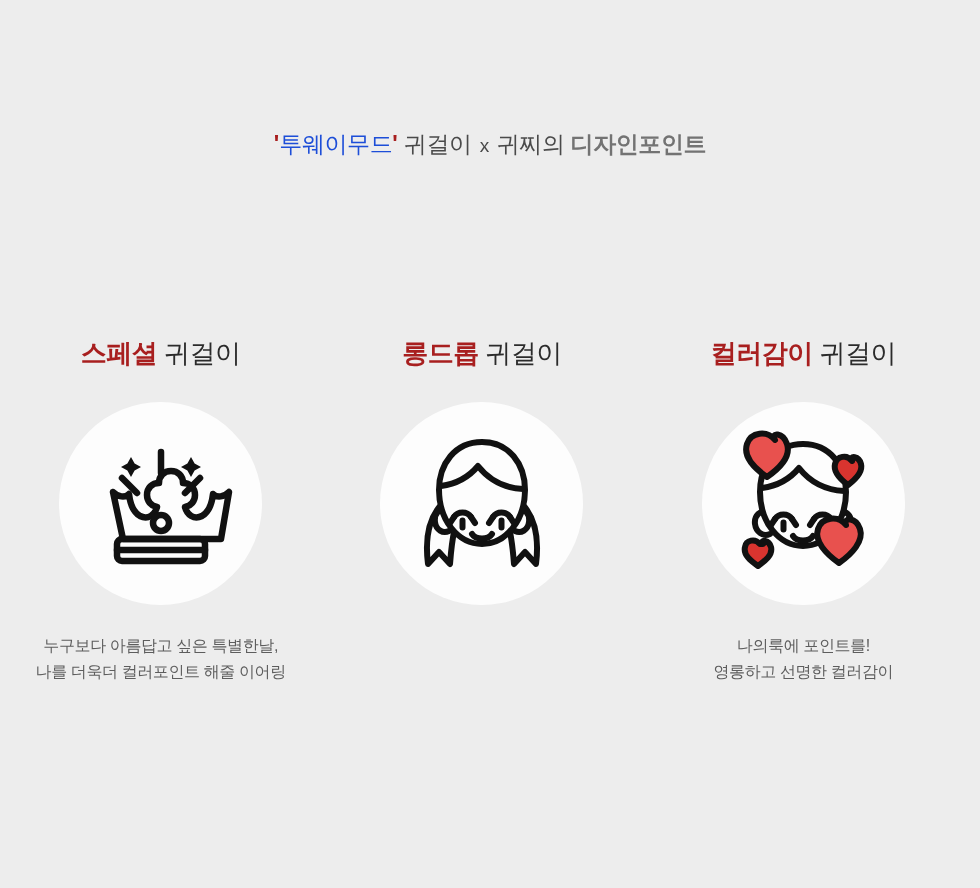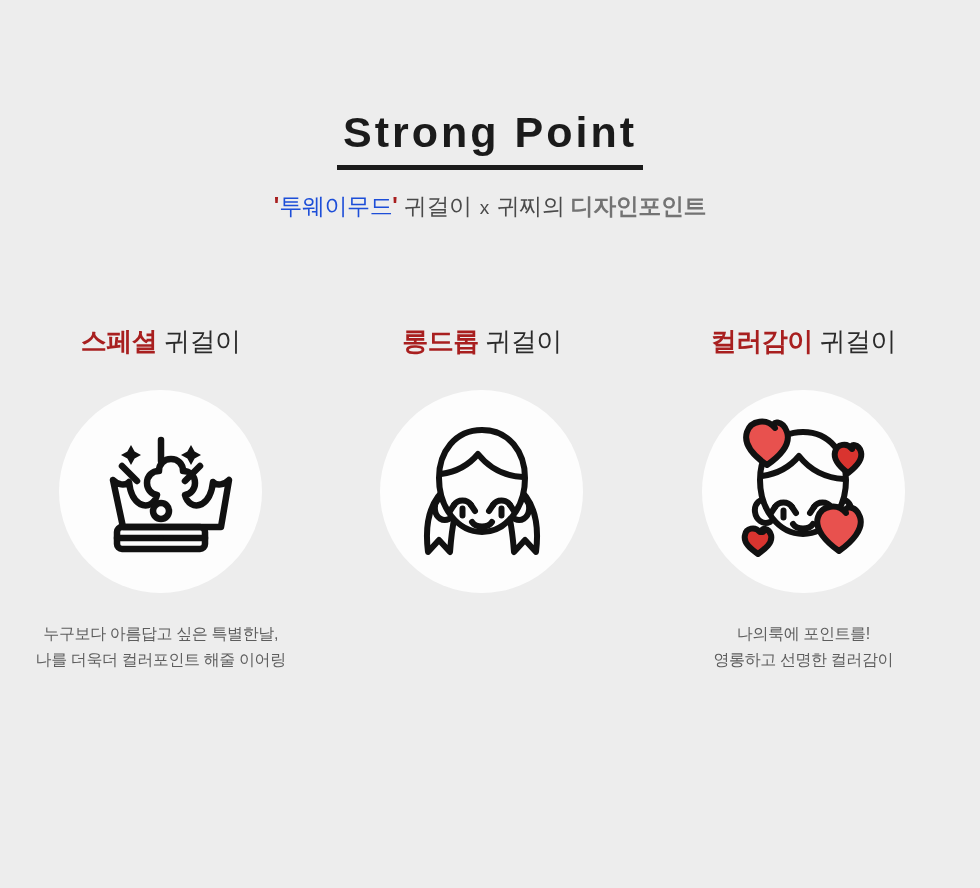--- a/index.html
+++ b/index.html
@@ -67,21 +67,21 @@
     padding: 0 2px;
   }
   .subtitle .emph {
     color: #737373;
     font-weight: bold;
   }
 
   
   .columns {
     position: absolute;
-    top: 326px;
+    top: 338px;
     left: 0;
     width: 964px;
     display: flex;
     flex-direction: row;
   }
   .col {
     width: 326.6px;
     display: flex;
     flex-direction: column;
     align-items: center;
@@ -128,21 +128,20 @@
   .caption .line {
     display: block;
   }
 </style>
 </head>
 <body>
 
 <div class="page">
 
   <div class="header">
-    <h1 class="main-title">Strong Point</h1>
     <p class="subtitle">
       <span class="quote">'</span><span class="brand">투웨이무드</span><span class="quote">'</span>
       <span class="mid">귀걸이</span>
       <span class="xmark">x</span>
       <span class="mid">귀찌의</span>
       <span class="emph">디자인포인트</span>
     </p>
   </div>
 
   <div class="columns">

